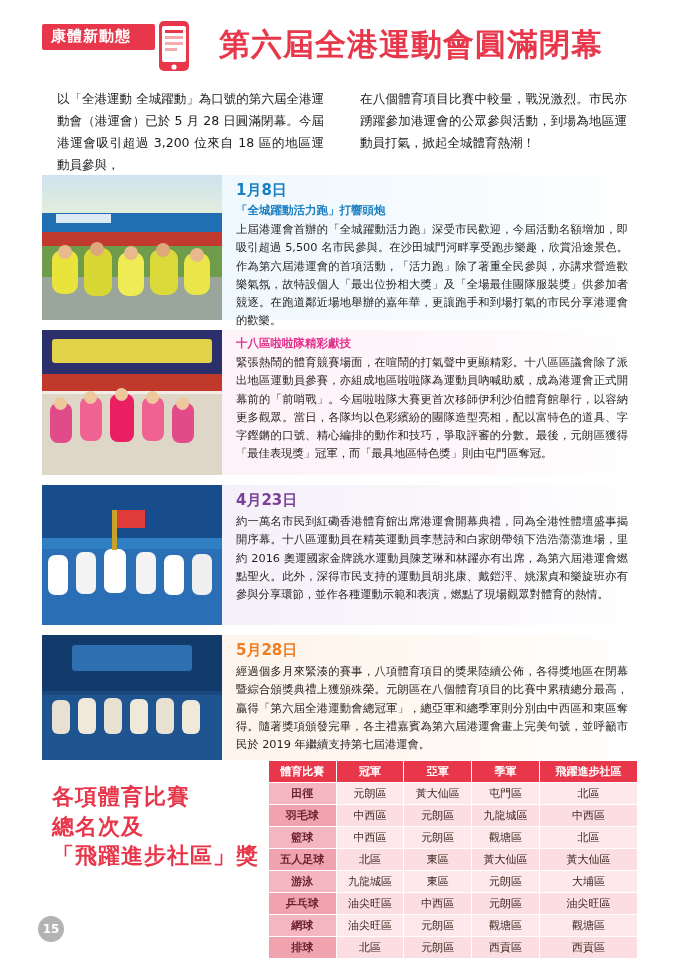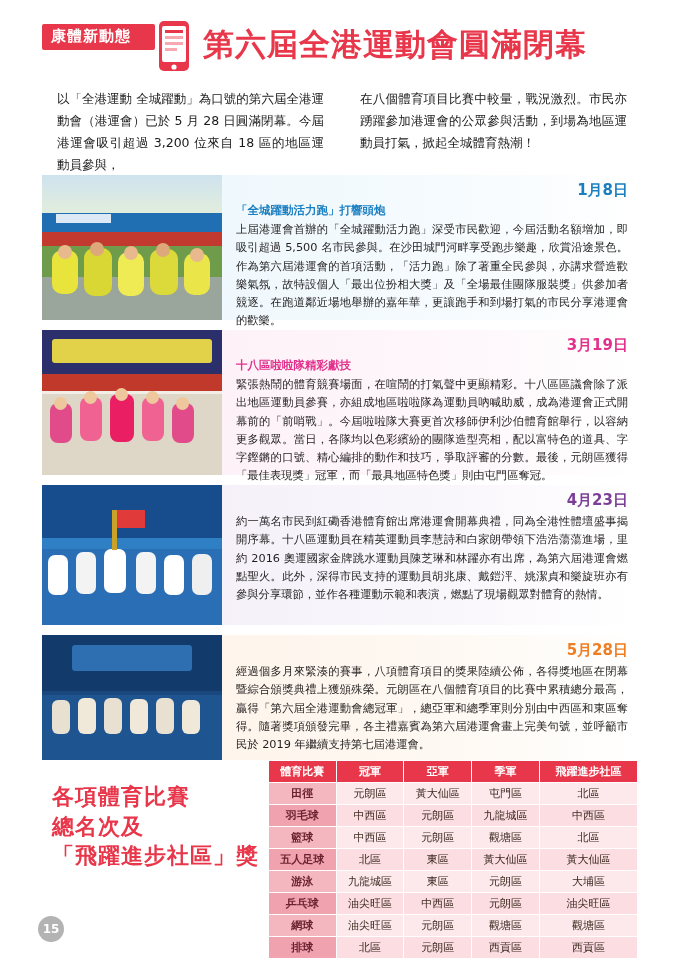--- a/index.html
+++ b/index.html
@@ -20,35 +20,35 @@
     position:absolute; left:0; top:4px;
     background:#e8374a; color:#ffffff;
     font-size:15px; font-weight:bold; letter-spacing:1px;
     padding:5px 24px 6px 9px; line-height:1;
     border-radius:2px;
   }
   .hdr-icon {
     position:absolute; left:110px; top:0px; width:44px; height:52px;
   }
   .hdr-title {
-    position:absolute; left:161px; top:-2px;
+    position:absolute; left:177px; top:-2px;
     font-size:31px; font-weight:bold; color:#e8374a;
     letter-spacing:1px; line-height:52px; white-space:nowrap;
   }
 
   
   .intro { position:absolute; left:57px; top:88px; width:570px; display:flex; gap:36px; }
   .intro .col { width:270px; font-size:12.5px; line-height:1.75; text-align:justify; color:#1a1a1a; }
 
   
   .event { position:absolute; left:42px; width:596px; display:flex; }
   .event .photo { width:180px; flex:0 0 180px; position:relative; overflow:hidden; }
   .event .photo .ph-inner { position:absolute; inset:0; }
   .event .text { flex:1; padding:6px 10px 6px 14px; }
-  .event .date { font-size:15px; font-weight:bold; margin:0 0 3px 0;text-align:right; }
+  .event .date { font-size:15px; font-weight:bold; margin:0 0 3px 0; }
   .event .sub { font-size:11.5px; font-weight:bold; margin:0 0 3px 0; }
   .event .body { font-size:11.3px; line-height:1.62; text-align:justify; }
 
   #event-1 { top:175px; height:145px; }
   #event-2 { top:330px; height:145px; }
   #event-3 { top:485px; height:140px; }
   #event-4 { top:635px; height:125px; }
 
   
   .c-blue   { color:#1a7fc1; }
@@ -161,21 +161,20 @@
         <div class="blob" style="left:100px;top:46%;width:22px;height:44px;background:#f06292;border-radius:8px;"></div>
         <div class="blob" style="left:130px;top:50%;width:22px;height:40px;background:#e24b8a;border-radius:8px;"></div>
         <div class="blob" style="left:12px;top:46%;width:13px;height:13px;background:#efc79c;"></div>
         <div class="blob" style="left:42px;top:42%;width:13px;height:13px;background:#efc79c;"></div>
         <div class="blob" style="left:73px;top:40%;width:13px;height:13px;background:#efc79c;"></div>
         <div class="blob" style="left:104px;top:42%;width:13px;height:13px;background:#efc79c;"></div>
         <div class="blob" style="left:134px;top:46%;width:13px;height:13px;background:#efc79c;"></div>
       </div>
     </div>
     <div class="text">
-      <div class="date c-pink">3月19日</div>
       <div class="sub c-pink">十八區啦啦隊精彩獻技</div>
       <div class="body">緊張熱鬧的體育競賽場面，在喧鬧的打氣聲中更顯精彩。十八區區議會除了派出地區運動員參賽，亦組成地區啦啦隊為運動員吶喊助威，成為港運會正式開幕前的「前哨戰」。今屆啦啦隊大賽更首次移師伊利沙伯體育館舉行，以容納更多觀眾。當日，各隊均以色彩繽紛的團隊造型亮相，配以富特色的道具、字字鏗鏘的口號、精心編排的動作和技巧，爭取評審的分數。最後，元朗區獲得「最佳表現獎」冠軍，而「最具地區特色獎」則由屯門區奪冠。</div>
     </div>
   </div>
 
   <div class="event tint-purple" id="event-3">
     <div class="photo">
       <div class="ph-inner" style="background:#1d5fa8;">
         <div class="sky" style="height:40%;background:#174d8c;"></div>
         <div class="bar" style="left:0;top:38%;width:100%;height:8%;background:#2f7fc4;"></div>

